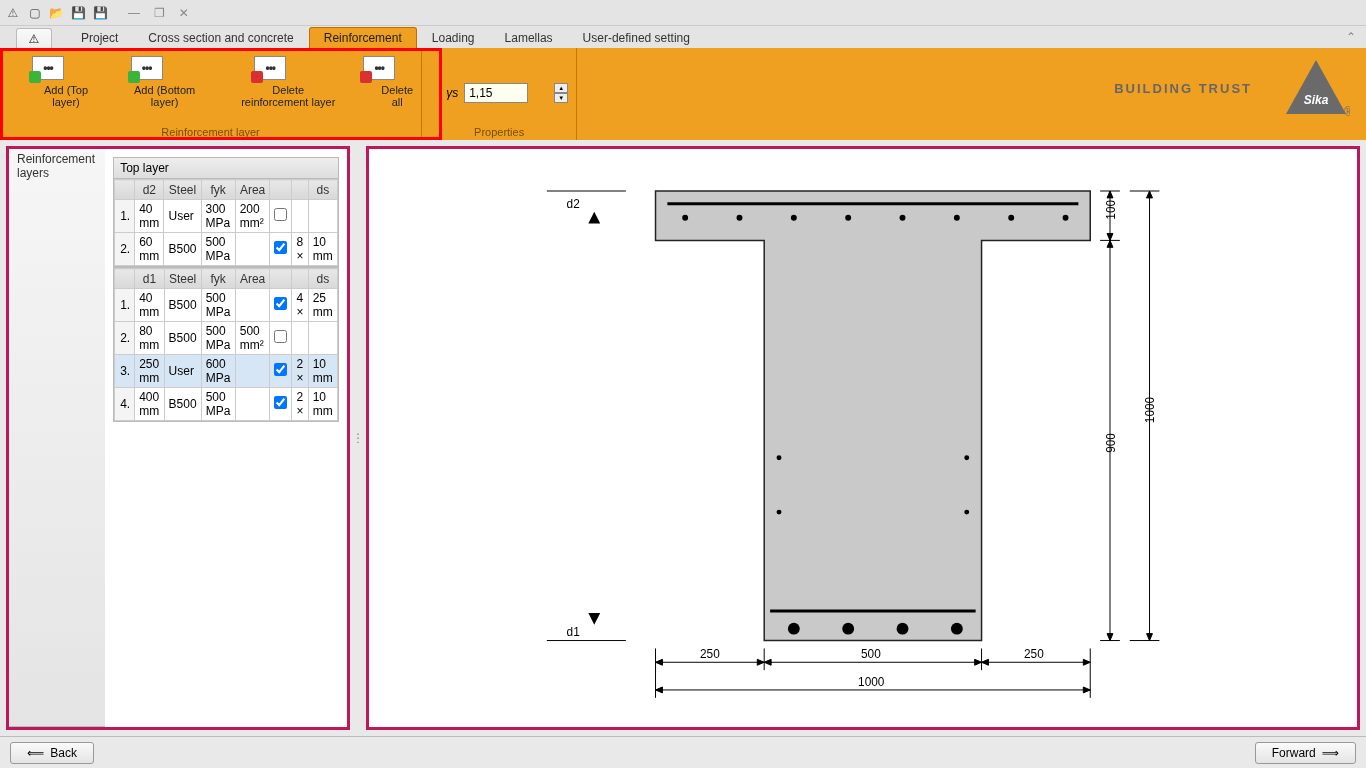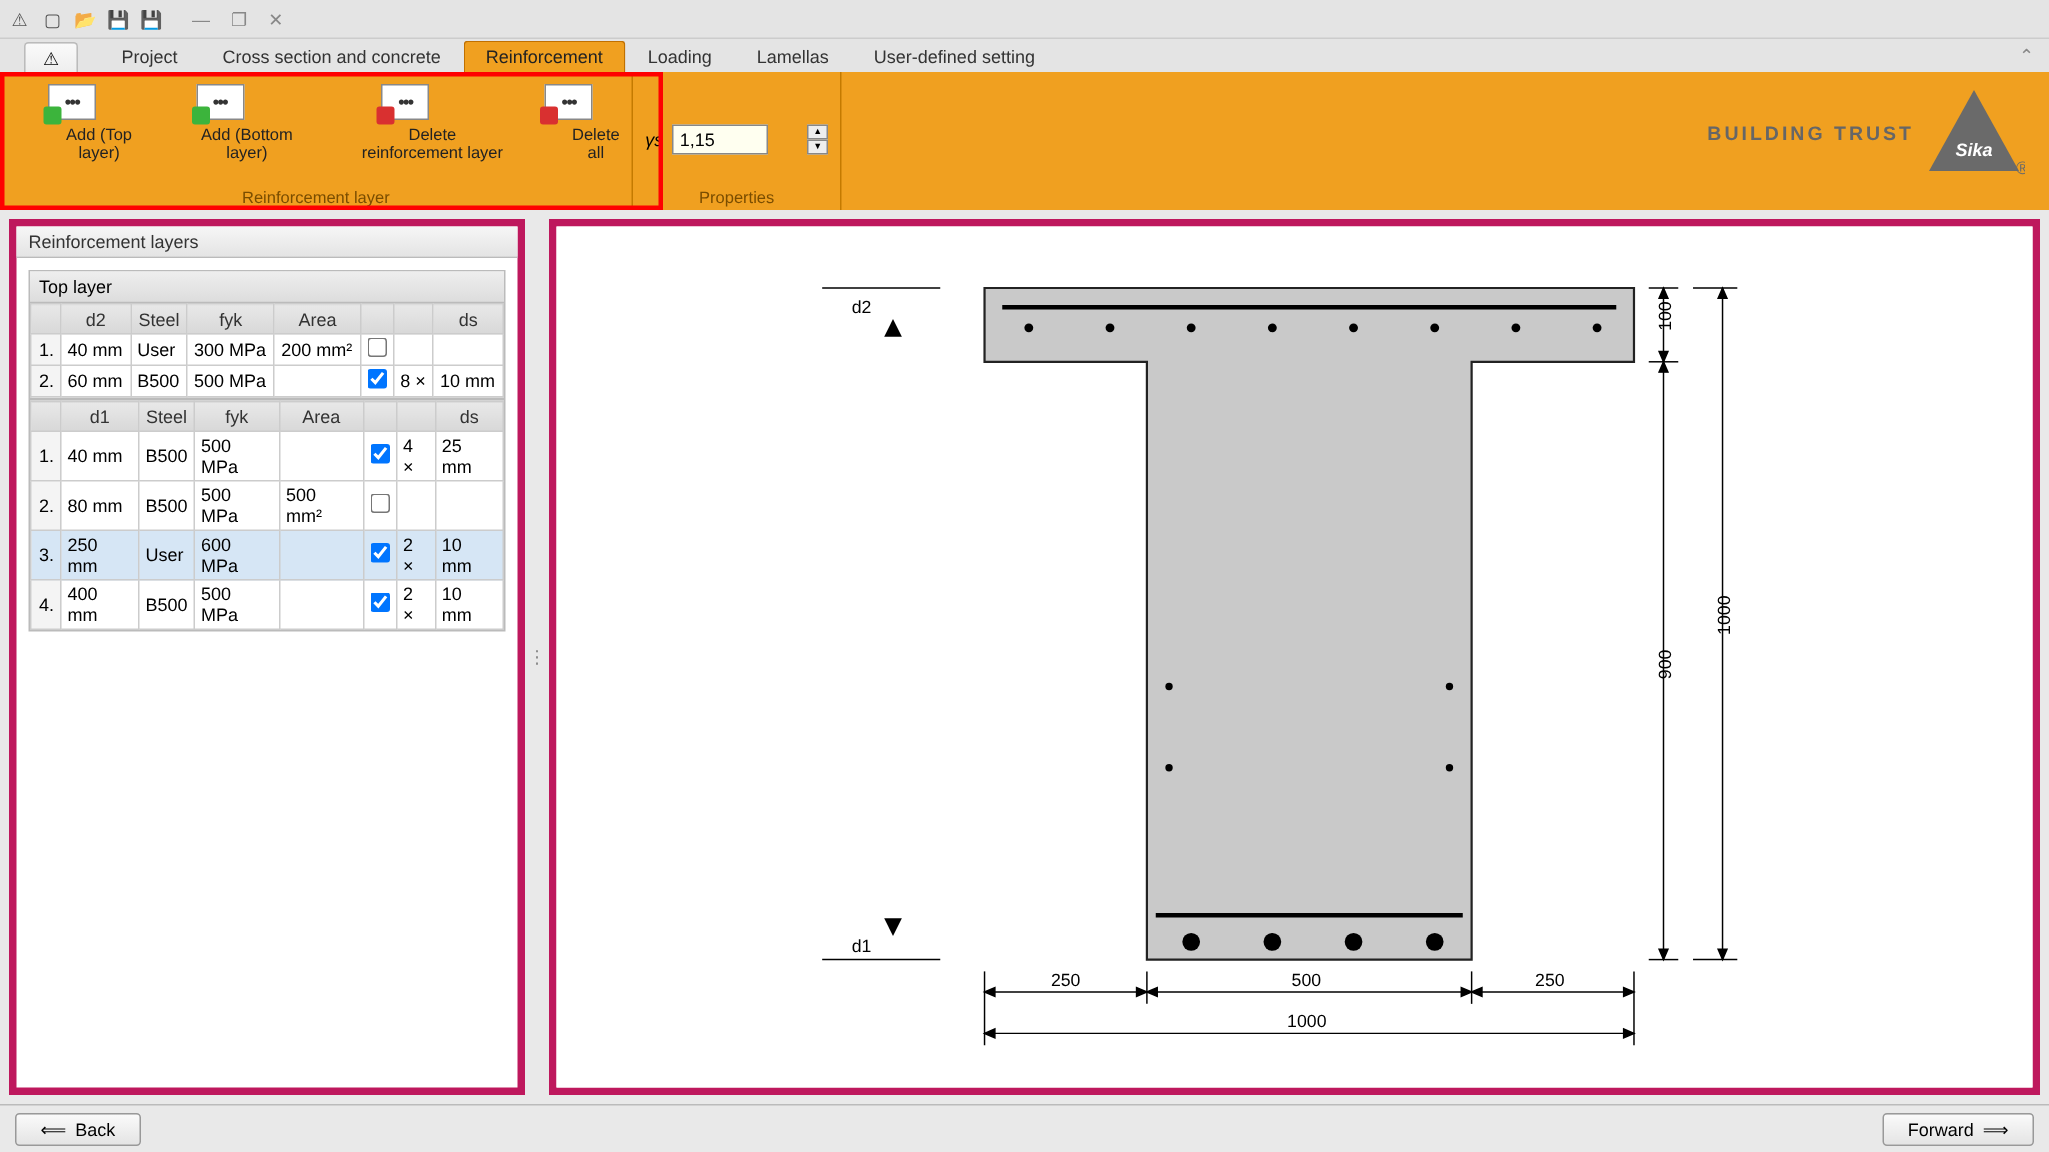--- a/index.html
+++ b/index.html
@@ -27,33 +27,33 @@
 .ribbon-item { display: flex; flex-direction: column; align-items: center; justify-content: flex-start; width: auto; cursor: pointer; padding-top: 4px; }
 .ribbon-item .icon { width: 32px; height: 24px; background: #fff; border: 1px solid #888; display: flex; align-items: center; justify-content: center; position: relative; font-size: 10px; letter-spacing: -1px; }
 .ribbon-item .icon .dots { font-weight: bold; color: #333; }
 .ribbon-item .icon .badge { position: absolute; width: 12px; height: 12px; left: -4px; bottom: -4px; border-radius: 2px; }
 .badge-add { background: #3cb43c; }
 .badge-del { background: #d93030; }
 .ribbon-item .lbl { text-align: center; font-size: 11px; color: #222; line-height: 1.1; margin-top: 4px; white-space: pre-line; margin-left: 36px; }
 .ribbon-group .caption { text-align: center; font-size: 11px; color: #7a4d00; padding-top: 2px; }
 .prop-group { padding-top: 14px; }
 .prop-row { display: flex; align-items: center; gap: 6px; }
-.prop-row label { font-style: italic; }
+.prop-row label { font-style: italic; margin-left: 16px; }
 .spinbox { display: flex; gap: 26px; }
 .spinbox input { width: 64px; height: 20px; border: 1px solid #888; padding: 0 4px; background: #fffff0; }
 .spinbox .spins { display: flex; flex-direction: column; }
 .spinbox .spins button { width: 14px; height: 10px; font-size: 6px; line-height: 6px; border: 1px solid #888; background: #eee; padding: 0; }
 
-.brand { position: absolute; right: 16px; top: 10px; display: flex; align-items: center; gap: 6px; }
+.brand { position: absolute; right: 16px; top: 10px; display: flex; align-items: center; gap: 30px; }
 .brand .bt { font-weight: bold; letter-spacing: 2px; color: #666; font-size: 13px; }
 .brand .logo { width: 68px; height: 60px; }
 
 
 .work { display: flex; height: calc(768px - 26px - 22px - 92px - 32px); padding: 6px; gap: 6px; }
-.panel { background: #fff; border: 5px solid #be185d; display: flex; flex-direction: column; }
+.panel { background: #fff; border: 3px solid #be185d; display: flex; flex-direction: row; }
 .panel-title { background: linear-gradient(#f6f6f6,#e4e4e4); border-bottom: 1px solid #bbb; padding: 3px 8px; color: #333; }
 .left { width: 344px; }
 .right { flex: 1; }
 .left .panel-body { padding: 8px; }
 
 .grp { border: 1px solid #bbb; }
 .grp-title { background: linear-gradient(#eee,#ddd); padding: 3px 6px; border-bottom: 1px solid #bbb; }
 table.grid { width: 100%; border-collapse: collapse; font-size: 11px; }
 table.grid th, table.grid td { border: 1px solid #ccc; padding: 2px 4px; text-align: left; height: 20px; }
 table.grid th { background: linear-gradient(#e8e8e8,#d8d8d8); font-weight: normal; color: #333; text-align: center; }

